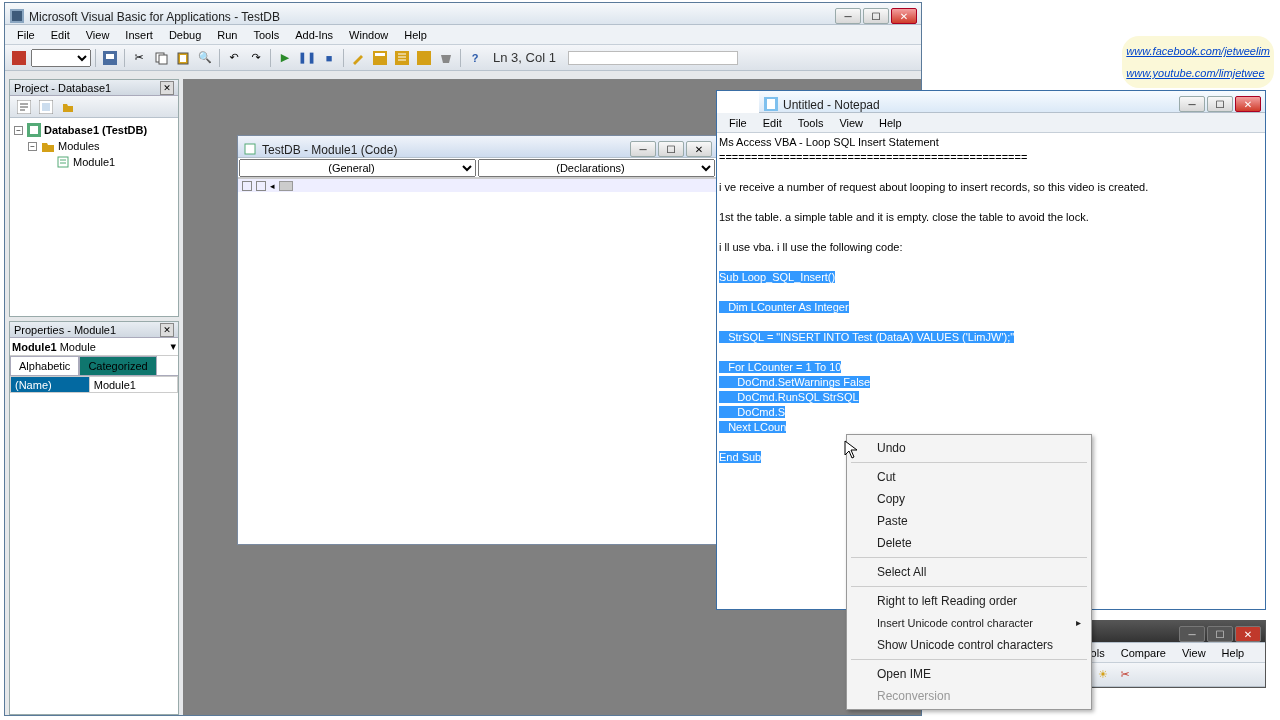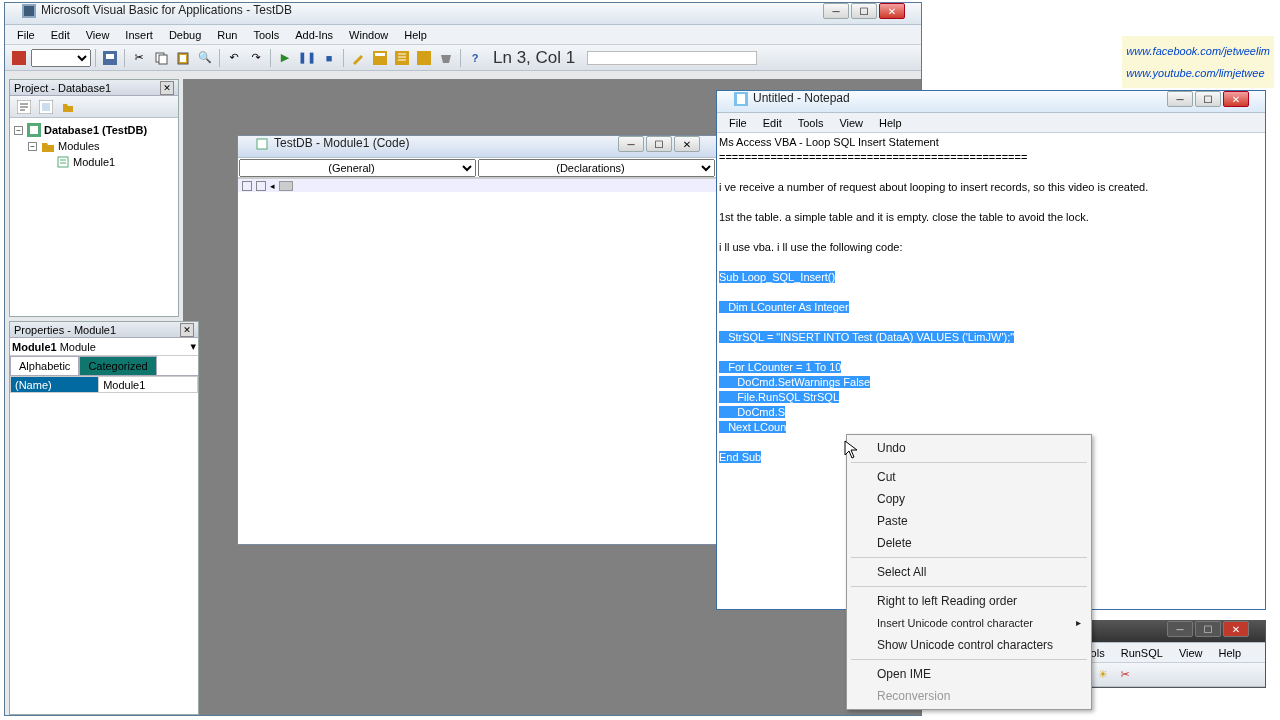--- a/index.html
+++ b/index.html
@@ -1,30 +1,30 @@
 <!DOCTYPE html>
 <html><head>
 <meta charset="utf-8">
 <style>
   * { margin:0; padding:0; box-sizing:border-box; font-family:"Segoe UI",Tahoma,sans-serif; font-size:11px; }
   body { background:#fff; width:1280px; height:720px; position:relative; overflow:hidden; }
   .window { position:absolute; border:1px solid #5a7a9a; background:#e6e8ea; box-shadow:0 0 0 0; }
-  .titlebar { height:22px; background:linear-gradient(#f7f9fb,#dce5ee); display:flex; align-items:flex-start; padding:0 16px; border-bottom:1px solid #b4c0cc; }
-  .titlebar.active { background:linear-gradient(#ffffff,#e5eef8); }
+  .titlebar { height:22px; background:linear-gradient(#f7f9fb,#dce5ee); display:flex; align-items:flex-end; padding:0 4px; border-bottom:1px solid #b4c0cc; }
+  .titlebar.active { background:linear-gradient(#ffffff,#e5eef8);margin-left:42px; }
   .titlebar .icon { width:16px; height:16px; margin-right:4px; display:inline-flex; align-items:center; justify-content:center; }
   .titlebar .title { flex:1; color:#222; font-size:12px; }
   .winbtns { display:flex; gap:0; }
   .winbtn { width:26px; height:16px; border:1px solid #9aa; background:linear-gradient(#f8f8f8,#d8d8d8); margin-left:2px; display:flex; align-items:center; justify-content:center; font-size:10px; border-radius:2px; }
   .winbtn.close { background:linear-gradient(#f3a0a0,#cf3b29); border-color:#a02; color:#fff; }
   .menubar { height:20px; background:#eef2f6; display:flex; align-items:center; padding:0 4px; border-bottom:1px solid #c6cfd8; }
   .menubar span { padding:2px 8px; cursor:default; }
   .toolbar { height:26px; background:linear-gradient(#f4f6f9,#dce2e9); border-bottom:1px solid #b8c2cc; display:flex; align-items:center; padding:0 4px; gap:2px; }
   .toolbar .tbtn { width:20px; height:20px; display:inline-flex; align-items:center; justify-content:center; border:1px solid transparent; }
   .toolbar .sep { width:1px; height:18px; background:#b0b8c0; margin:0 2px; }
-  .toolbar .status { font-size:17px; color:#333; padding:0 6px; }
+  .toolbar .status { font-size:13px; color:#333; padding:0 6px; }
   .toolbar select { height:18px; font-size:11px; }
   .body-gray { position:absolute; background:#808080; left:178px; top:76px; right:0; bottom:0; }
   .pane { position:absolute; background:#fff; border:1px solid #9aa; }
   .pane-head { height:16px; background:linear-gradient(#e8edf2,#d0d8e1); border-bottom:1px solid #aab; display:flex; align-items:center; padding:0 4px; font-size:11px; }
   .pane-head .x { margin-left:auto; width:14px; height:14px; border:1px solid #888; background:#ddd; display:flex; align-items:center; justify-content:center; font-size:9px; }
   .tree { padding:4px; font-size:11px; }
   .tree .row { display:flex; align-items:center; height:16px; }
   .tree .indent { width:14px; display:inline-block; }
   .tree .toggle { width:9px; height:9px; border:1px solid #888; display:inline-flex; align-items:center; justify-content:center; font-size:8px; margin-right:4px; line-height:7px;}
   .tree .ticon { width:14px; height:14px; margin-right:3px; display:inline-flex; }
@@ -50,21 +50,21 @@
   .np-body .hl { background:#3399ff; color:#fff; }
 
   
   .ctx { position:absolute; left:846px; top:434px; width:246px; background:#f4f4f4; border:1px solid #999; box-shadow:2px 2px 4px rgba(0,0,0,.3); z-index:999; padding:2px; }
   .ctx .item { padding:4px 28px; font-size:12px; color:#222; cursor:default; position:relative;}
   .ctx .item.disabled { color:#999; }
   .ctx .divider { height:1px; background:#ccc; margin:3px 2px; }
   .ctx .arrow { position:absolute; right:8px; top:5px; font-size:10px; }
 
   
-  .social { position:absolute; right:6px; top:36px; background:#fbf8d8; padding:4px; font-style:italic; color:#0044cc; font-family:"Comic Sans MS",cursive; font-size:15px; line-height:22px;}
+  .social { position:absolute; right:6px; top:36px; background:#fbf8d8; padding:4px; font-style:italic; color:#0044cc; text-decoration:underline; font-family:"Comic Sans MS",cursive; font-size:15px; line-height:22px;border-radius:17px;}
   .otherwin { position:absolute; right:14px; top:620px; width:200px; border:1px solid #555; background:#eee; }
   .otherwin .titlebar { background:linear-gradient(#555,#333); height:22px; }
   .otherwin .winbtn { background:#555; color:#ddd; border-color:#777;}
   .otherwin .winbtn.close { background:#c0392b; color:#fff;}
   .otherwin .menubar { background:#eef1f5; }
   .otherwin .toolbar { height:24px; }
 
   .cursor { position:absolute; left:844px; top:440px; z-index:1000; pointer-events:none; }
 
   svg { display:block; }
@@ -224,21 +224,21 @@
             <svg width="14" height="14">
               <rect x="2" y="2" width="10" height="10" fill="#fff" stroke="#5a7"></rect>
               <path d="M4 5h6M4 8h6" stroke="#5a7"></path>
             </svg>
           </span>
         <span>Module1</span>
       </div>
     </div>
   </div>
 
-  <div class="pane" style="left:4px; top:318px; width:190px; height:394px;">
+  <div class="pane" style="left:4px; top:318px; width:170px; height:394px;">
     <div class="pane-head">
       <span>Properties - Module1</span>
       <div class="x">✕</div>
     </div>
     <div style="display:flex; align-items:center; border-bottom:1px solid #ccc; padding:2px;">
       <b>Module1</b>&nbsp;
       <span>Module</span>
       <span style="margin-left:auto;">▾</span>
     </div>
     <div class="props-tabs">
@@ -319,21 +319,21 @@
 <span class="plain">i ll use vba. i ll use the following code:</span>
 
 <span class="hl">Sub Loop_SQL_Insert()</span>
 
 <span class="hl">   Dim LCounter As Integer</span>
 
 <span class="hl">   StrSQL = "INSERT INTO Test (DataA) VALUES ('LimJW');"</span>
 
 <span class="hl">   For LCounter = 1 To 10</span>
 <span class="hl">      DoCmd.SetWarnings False</span>
-<span class="hl">      File.RunSQL StrSQL</span>
+<span class="hl">      DoCmd.RunSQL StrSQL</span>
 <span class="hl">      DoCmd.S</span>
 <span class="hl">   Next LCoun</span>
 
 <span class="hl">End Sub</span></div>
 </div>
 
 <div class="ctx">
   <div class="item">Undo</div>
   <div class="divider"></div>
   <div class="item">Cut</div>
@@ -355,21 +355,21 @@
   <div class="titlebar">
     <span class="title"></span>
     <div class="winbtns">
       <div class="winbtn">─</div>
       <div class="winbtn">☐</div>
       <div class="winbtn close">✕</div>
     </div>
   </div>
   <div class="menubar">
     <span>Tools</span>
-    <span>RunSQL</span>
+    <span>Compare</span>
     <span>View</span>
     <span>Help</span>
   </div>
   <div class="toolbar">
     <div class="tbtn" style="color:#d4a017;">✼</div>
     <div class="tbtn" style="color:#d4a017;">☀</div>
     <div class="tbtn" style="color:#c0392b;">✂</div>
   </div>
 </div>
 

